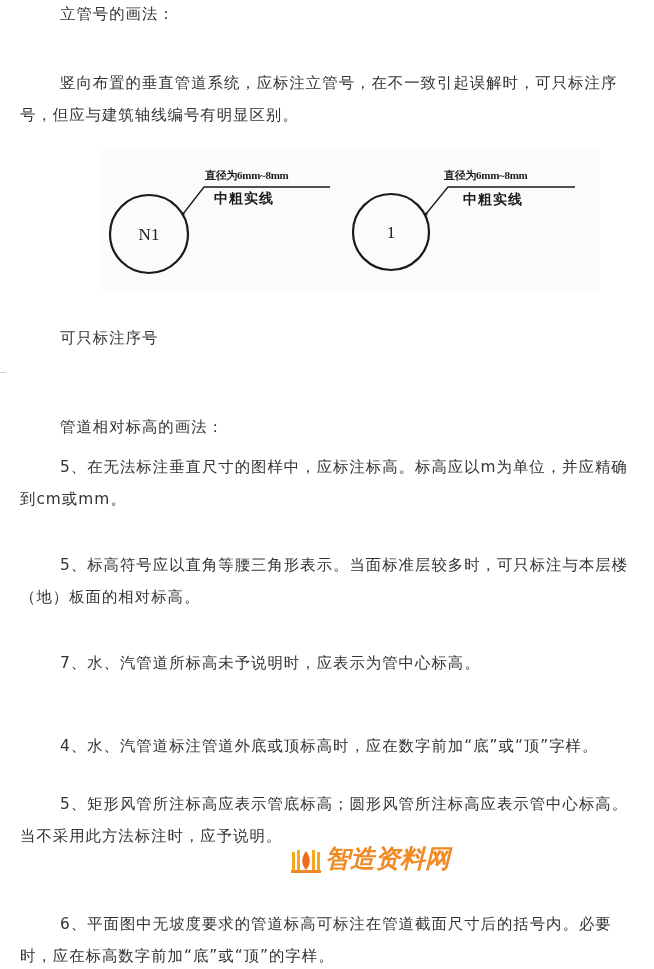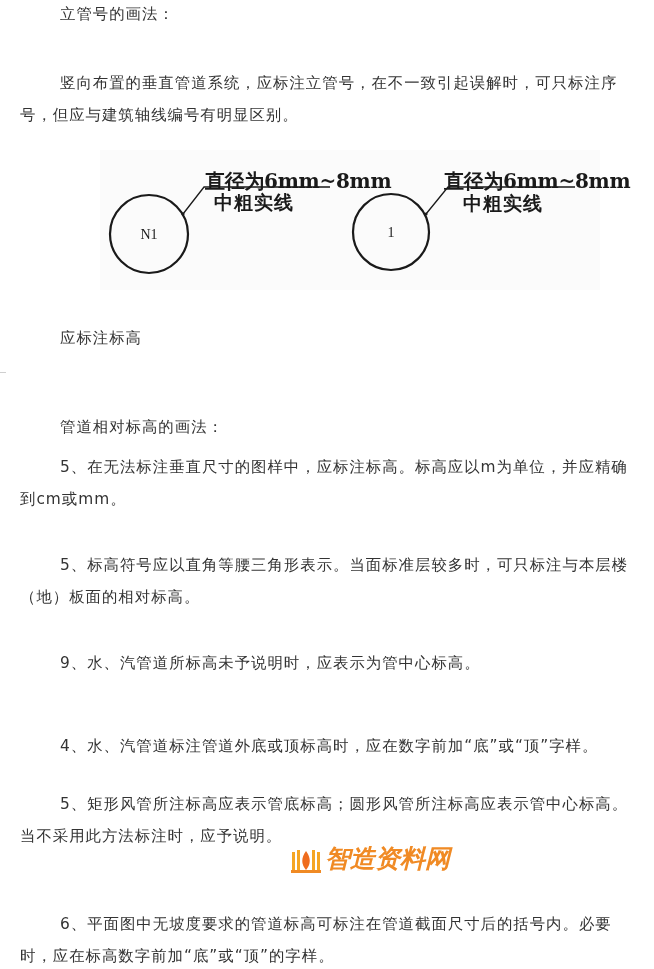--- a/index.html
+++ b/index.html
@@ -15,46 +15,46 @@
     text-indent: 40px; margin: 0; white-space: normal; word-break: break-all;
   }
   .edge-mark { position: absolute; left: 0; top: 372px; width: 6px; height: 1px; background: #cfcfcf; }
 
   .figure { position: absolute; left: 0; top: 0; width: 654px; height: 300px; pointer-events: none; }
   .figure svg { position: absolute; left: 0; top: 0; }
   .fig-label {
     position: absolute; font-family: "DejaVu Serif", "Liberation Serif", serif;
     color: #1a1a1a; font-weight: bold; white-space: nowrap;
   }
-  .fig-label.top { font-size: 20px; letter-spacing: -0.3px; }
-  .fig-label.bottom { font-size: 19px; letter-spacing: 1px; }
+  .fig-label.top { font-size: 11px; letter-spacing: -0.3px; font-family: Liberation Serif, serif; }
+  .fig-label.bottom { font-size: 14px; letter-spacing: 1px; }
   .circle-text {
     position: absolute; font-family: "Liberation Serif", "DejaVu Serif", serif;
-    font-size: 14px; color: #1a1a1a; transform: translate(-50%, -50%);
+    font-size: 17px; color: #1a1a1a; transform: translate(-50%, -50%);
   }
 
   .watermark { position: absolute; left: 291px; top: 844px; height: 30px; display: flex; align-items: flex-end; font-style: italic; }
   .wm-logo { width: 30px; height: 26px; margin-right: 4px; }
   .wm-text {
     font-family: "DejaVu Sans", sans-serif; font-size: 25px; font-weight: bold;
     color: #f08a24; letter-spacing: 0px; line-height: 30px;
     background: rgba(255,255,255,0.75);
   }
 </style>
 </head>
 <body>
 
 <div class="doc">
   <p class="p" style="top:-2px">立管号的画法：</p>
   <p class="p" style="top:67px">竖向布置的垂直管道系统，应标注立管号，在不一致引起误解时，可只标注序号，但应与建筑轴线编号有明显区别。</p>
-  <p class="p" style="top:322px">应标注标高</p>
+  <p class="p" style="top:322px">可只标注序号</p>
   <p class="p" style="top:411px">管道相对标高的画法：</p>
   <p class="p" style="top:451px">5、在无法标注垂直尺寸的图样中，应标注标高。标高应以m为单位，并应精确到cm或mm。</p>
   <p class="p" style="top:549px">5、标高符号应以直角等腰三角形表示。当面标准层较多时，可只标注与本层楼（地）板面的相对标高。</p>
-  <p class="p" style="top:647px">9、水、汽管道所标高未予说明时，应表示为管中心标高。</p>
+  <p class="p" style="top:647px">7、水、汽管道所标高未予说明时，应表示为管中心标高。</p>
   <p class="p" style="top:730px">4、水、汽管道标注管道外底或顶标高时，应在数字前加“底”或“顶”字样。</p>
   <p class="p" style="top:788px">5、矩形风管所注标高应表示管底标高；圆形风管所注标高应表示管中心标高。当不采用此方法标注时，应予说明。</p>
   <p class="p" style="top:908px">6、平面图中无坡度要求的管道标高可标注在管道截面尺寸后的括号内。必要时，应在标高数字前加“底”或“顶”的字样。</p>
 </div>
 
 <div class="edge-mark"></div>
 
 <div class="figure">
   <svg width="654" height="300">
     <rect x="100" y="150" width="500" height="140" fill="#fbfbfb"></rect>

